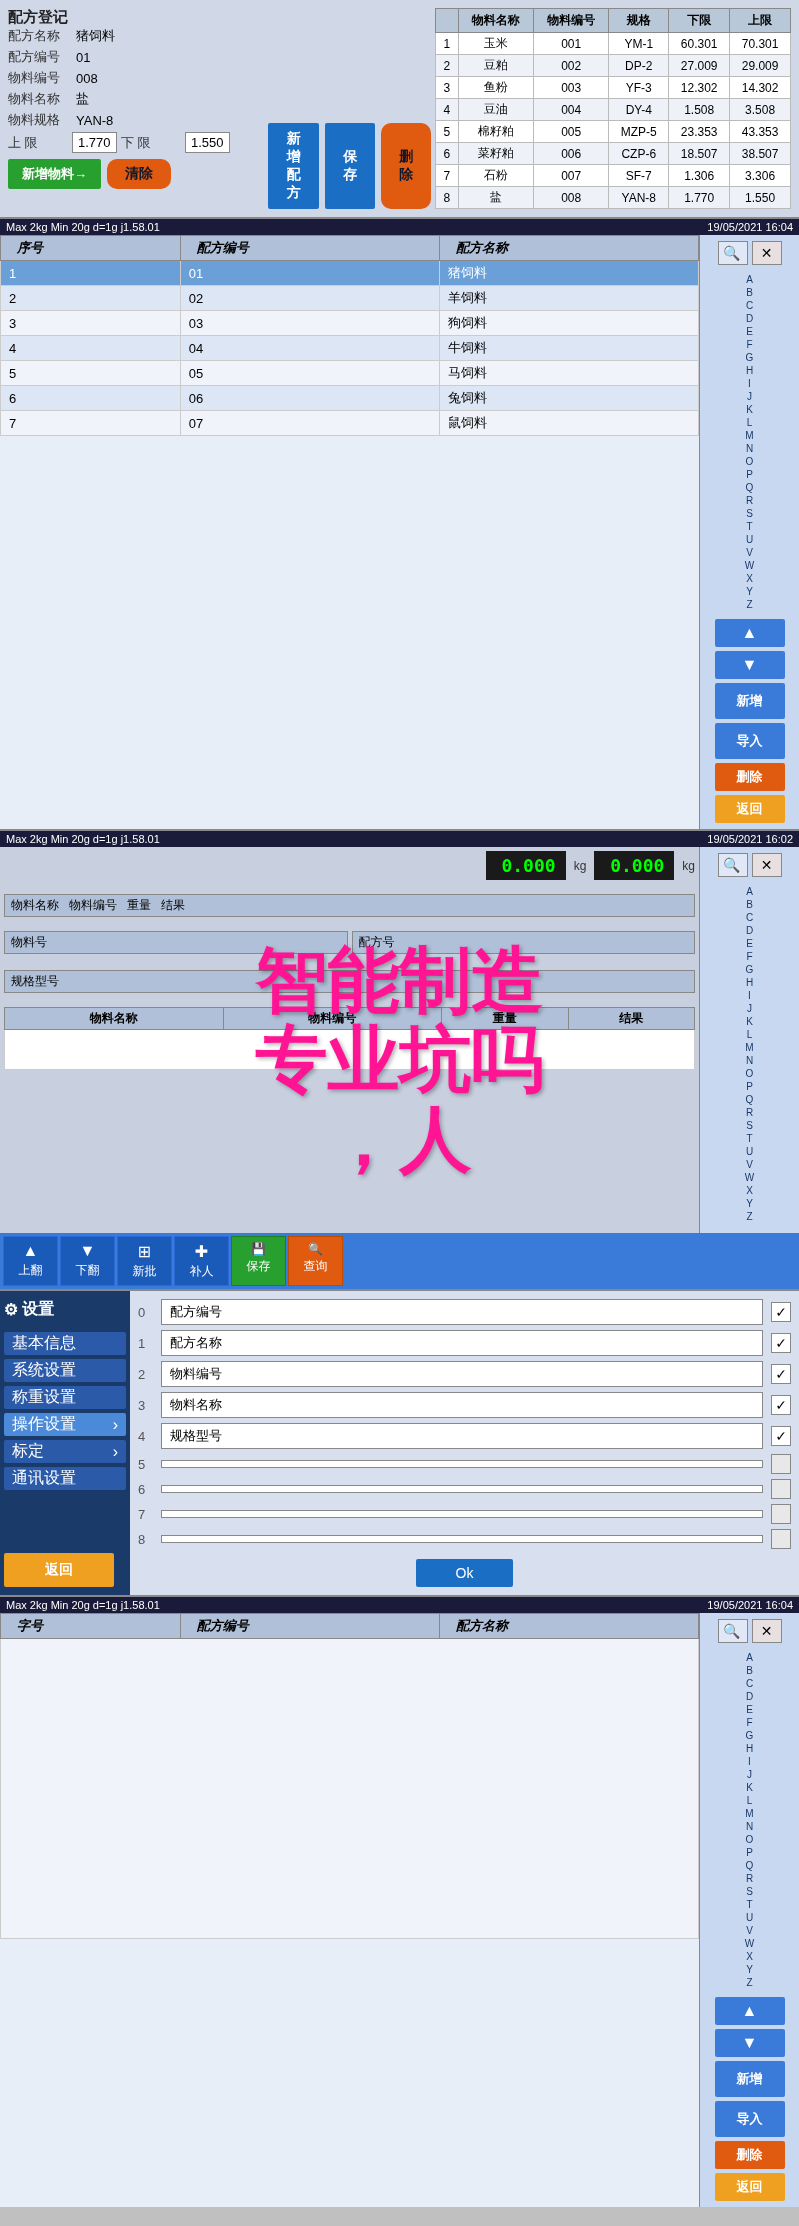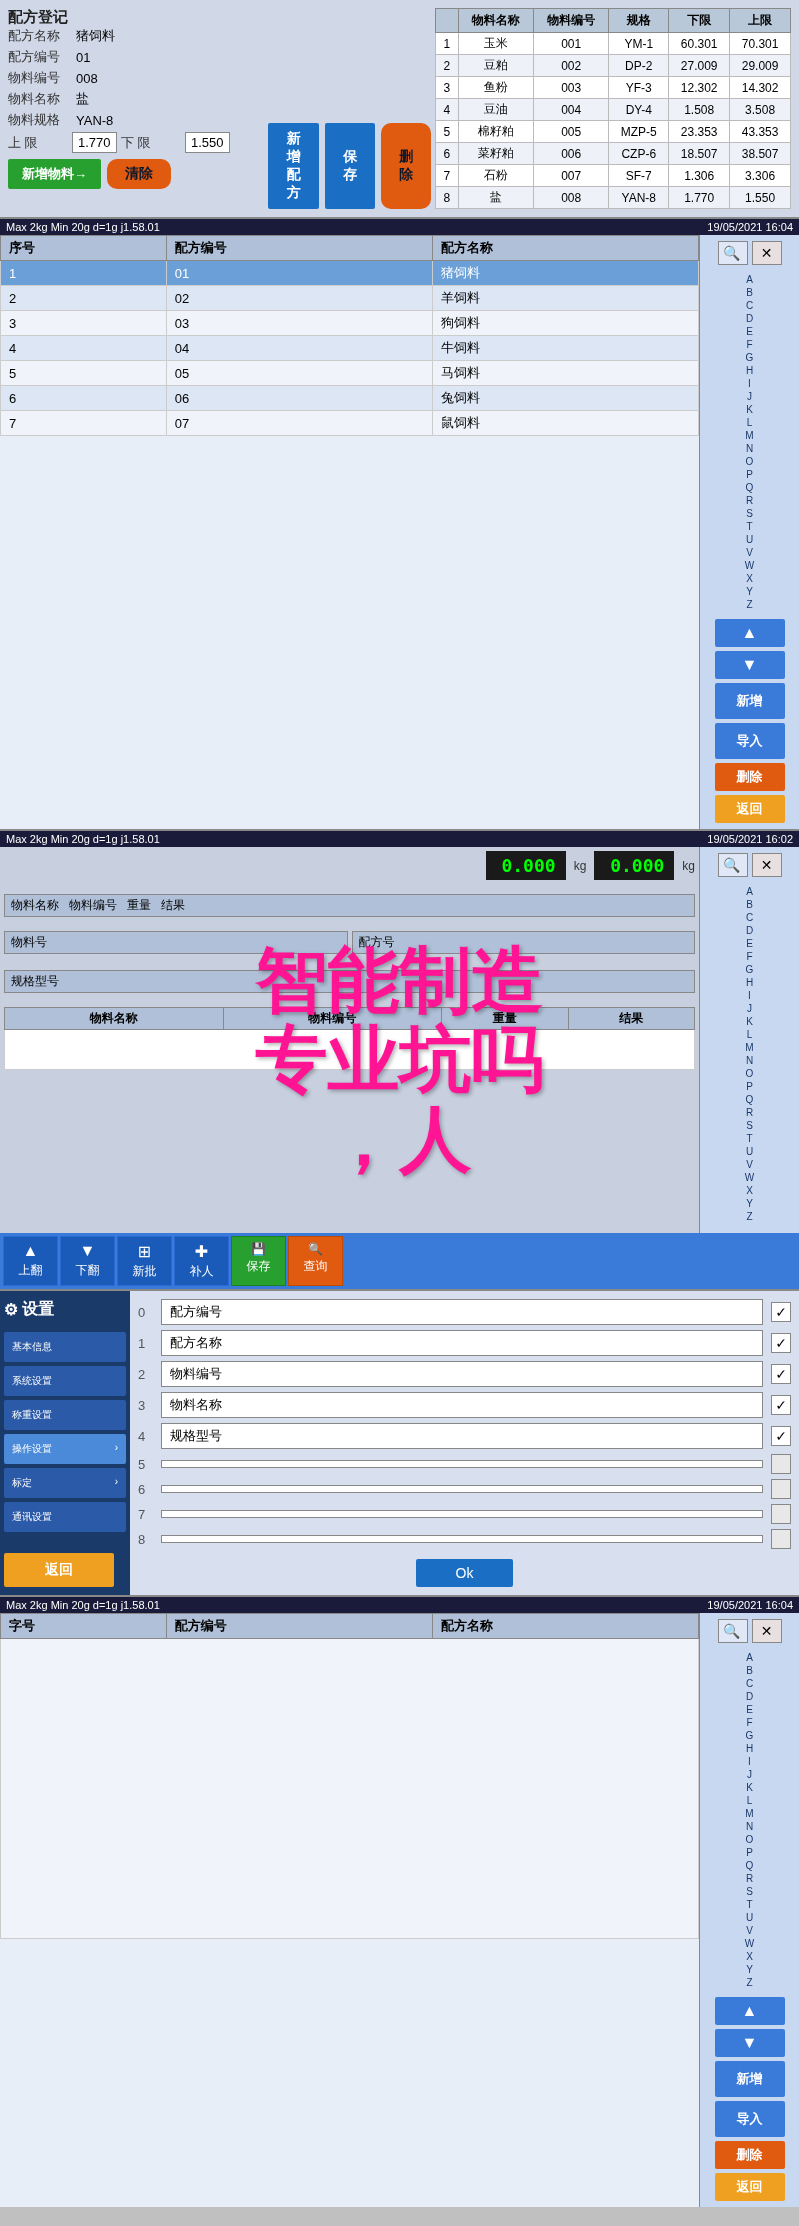--- a/index.html
+++ b/index.html
@@ -105,22 +105,23 @@
     .sec2-body { display: flex; }
     .sec2-list { flex: 1; }
     .list-table {
       width: 100%;
       border-collapse: collapse;
       font-size: 13px;
     }
     .list-table th {
       background: #b0c0d8;
       border: 1px solid #888;
-      padding: 3px 8px;
+      padding: 3px 16px;
       text-align: left;
+      font-style: italic;
     }
     .list-table td {
       border: 1px solid #ccc;
       padding: 3px 8px;
     }
     .list-table tr.selected { background: #6a9fd8; color: #fff; }
     .list-table tr:not(.selected):nth-child(odd) { background: #f0f4fa; }
     .list-table tr:not(.selected):nth-child(even) { background: #dde6f5; }
 
     .sec2-sidebar {
@@ -361,26 +362,27 @@
       font-weight: bold;
       text-align: center;
       margin-bottom: 8px;
       display: flex;
       align-items: center;
       gap: 4px;
     }
     .settings-item {
       background: #2a5aa8;
       color: #fff;
-      padding: 8px 8px;
-      font-size: 10px;
+      padding: 1px 8px;
+      font-size: 16px;
       cursor: pointer;
       border-radius: 2px;
       display: flex;
       justify-content: space-between;
+      align-items: center;
     }
     .settings-item.active { background: #4a8ad8; }
     .btn-back-yellow {
       background: #f0a020;
       color: #fff;
       border: none;
       width: 90%;
       padding: 8px;
       font-size: 14px;
       font-weight: bold;

